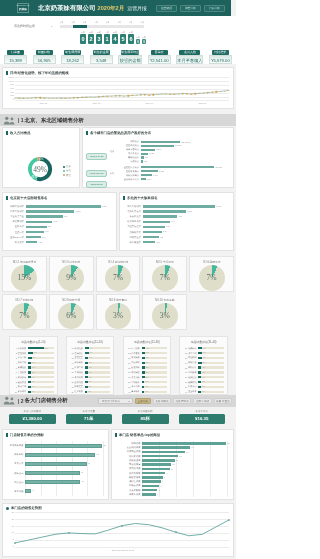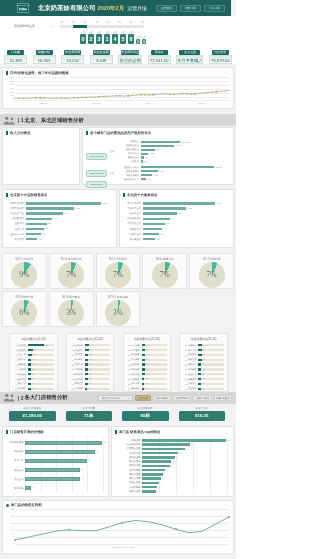--- a/index.html
+++ b/index.html
@@ -398,20 +398,44 @@
     <span class="secnum">1</span>
     <span class="sectxt">北京、东北区域销售分析</span>
   </div>
 
   <div class="row2">
     <div class="card donutcard">
       <div class="cardttl">
         <span class="bar"></span>
         <span>收入占比情况</span>
       </div>
+      <div class="donutbody">
+        <svg viewBox="0 0 100 100" width="26" height="26" id="donutsvg">
+            <path d="M 50 11 A 39 39 0 1 1 37.94833721937704 87.09120413551099" stroke="#17655e" stroke-width="15" fill="none"></path>
+            <path d="M 37.94833721937704 87.09120413551099 A 39 39 0 0 1 40.301094400570676 12.225256715983384" stroke="#44c8a0" stroke-width="15" fill="none"></path>
+            <path d="M 40.301094400570676 12.225256715983384 A 39 39 0 0 1 49.99999999999999 11" stroke="#c1a76a" stroke-width="15" fill="none"></path>
+            <text x="54.75290439280075" y="14.29070008598844" text-anchor="middle" font-size="11" fill="#ffffff">4%</text>
+            <text x="27.630518982309212" y="84.94692972727069" text-anchor="middle" font-size="11" fill="#ffffff">41%</text>
+          </svg>
+        <div class="dcenter">49%</div>
+        <div class="dlegend" id="dlegend">
+            <div class="lgi">
+              <i style="background: rgb(23, 101, 94);"></i>
+              <span>北京</span>
+            </div>
+            <div class="lgi">
+              <i style="background: rgb(68, 200, 160);"></i>
+              <span>东北</span>
+            </div>
+            <div class="lgi">
+              <i style="background: rgb(193, 167, 106);"></i>
+              <span>其它</span>
+            </div>
+          </div>
+      </div>
     </div>
     <div class="card citycard">
       <div class="cardttl">
         <span class="bar"></span>
         <span>各个城市门店的重热品及用户喜好的分布</span>
       </div>
       <div class="citybody">
         <div class="badges" id="citybadges">
             <div class="badge">¥175,646.50</div>
             <div class="badge">¥165,424.60</div>
@@ -629,20 +653,28 @@
               <i style="width: 15%;"></i>
               <span class="vtx" style="left: 15%;">356</span>
             </div>
           </div>
         </div>
     </div>
   </div>
 
   <div class="piegrid" id="piegrid">
       <div class="piecell">
+        <div class="pttl">NO.2 茶口酪肉果茶</div>
+        <div class="pwrap">
+          <div class="pbase"></div>
+          <div class="pslice" style="background: conic-gradient(rgb(67, 184, 156) 0deg, rgb(67, 184, 156) 54deg, transparent 54deg, transparent 360deg);"></div>
+          <div class="plab">15%</div>
+        </div>
+      </div>
+      <div class="piecell">
         <div class="pttl">NO.3 珍珠奶茶</div>
         <div class="pwrap">
           <div class="pbase"></div>
           <div class="pslice" style="background: conic-gradient(rgb(67, 184, 156) 0deg, rgb(67, 184, 156) 32.4deg, transparent 32.4deg, transparent 360deg);"></div>
           <div class="plab">9%</div>
         </div>
       </div>
       <div class="piecell">
         <div class="pttl">NO.4 烧仙草奶茶</div>
         <div class="pwrap">

